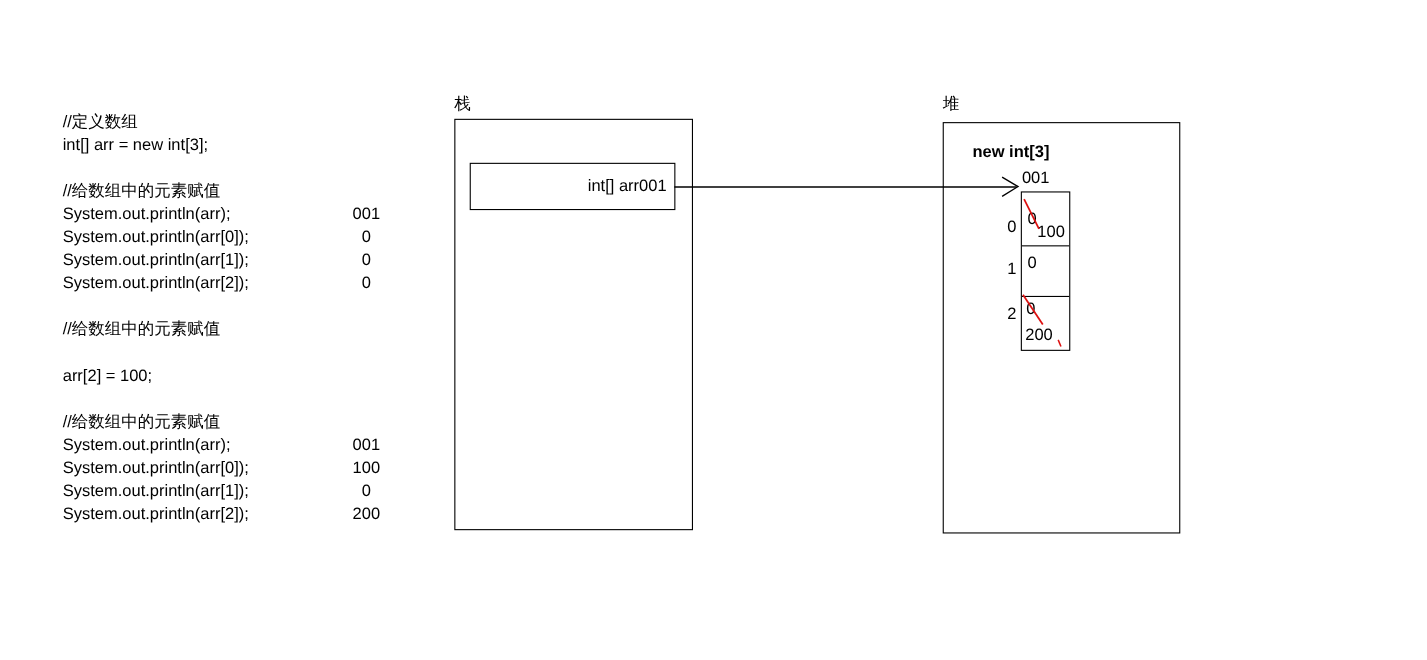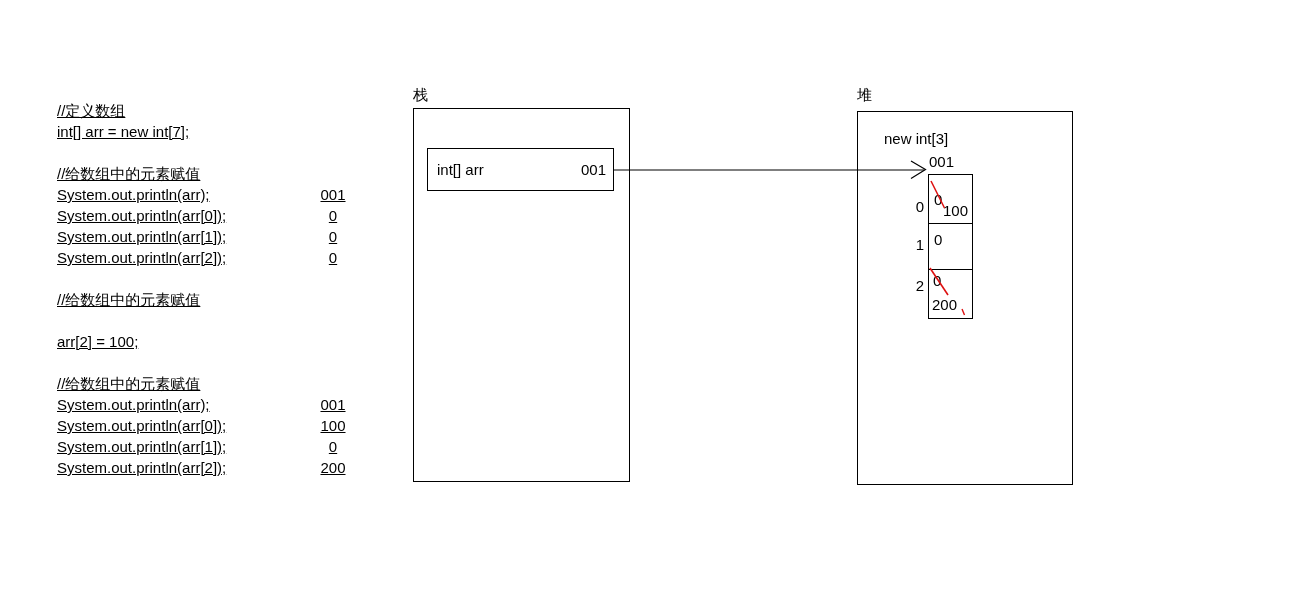--- a/index.html
+++ b/index.html
@@ -5,43 +5,43 @@
   html,body { margin:0; padding:0; }
   body {
     width:1297px; height:600px; position:relative;
     background:#ffffff; color:#000000;
     font-family:"Liberation Sans","DejaVu Sans",sans-serif;
     overflow:hidden;
   }
   .abs { position:absolute; }
 
   
-  .code-panel { left:57px; top:100px; font-size:15px;text-decoration:underline; }
+  .code-panel { left:57px; top:100px; font-size:15px; }
   .code-line { display:flex; height:21px; line-height:21px; }
   .code-text { width:248px; white-space:pre; }
   .out-val   { width:56px; text-align:center; white-space:pre; }
 
   
   .region-label { font-size:15px; line-height:18px; }
 
   
   .frame { border:1px solid #000; box-sizing:border-box; background:transparent; }
 
   .stack-box { left:413px; top:108px; width:217px; height:374px; }
   .stack-label { left:413px; top:86px; }
 
   .var-box {
     left:427px; top:148px; width:187px; height:43px;
-    display:flex; align-items:center; justify-content:space-between;
+    display:flex; align-items:center; justify-content:flex-end;
     padding:0 7px 0 9px; font-size:15px;
   }
 
   .heap-box { left:857px; top:111px; width:216px; height:374px; }
   .heap-label { left:857px; top:86px; }
-  .alloc-text { left:884px; top:130px; font-size:15px; }
+  .alloc-text { left:884px; top:130px; font-size:15px;font-weight:bold; }
   .addr-text  { left:929px; top:153px; font-size:15px; }
 
   .array-box { left:928px; top:174px; width:45px; height:145px; }
   .array-cell { box-sizing:border-box; }
   .cell-1 { height:48px; }
   .cell-2 { height:46px; border-top:1px solid #000; }
   .cell-3 { height:49px; border-top:1px solid #000; }
 
   .idx { width:18px; text-align:right; font-size:15px; }
   .idx-0 { left:906px; top:198px; }
@@ -59,21 +59,21 @@
 </style>
 </head>
 <body>
 
 <div class="abs code-panel">
   <div class="code-line">
       <span class="code-text">//定义数组</span>
       <span class="out-val"></span>
     </div>
   <div class="code-line">
-      <span class="code-text">int[] arr = new int[7];</span>
+      <span class="code-text">int[] arr = new int[3];</span>
       <span class="out-val"></span>
     </div>
   <div class="code-line">
       <span class="code-text"></span>
       <span class="out-val"></span>
     </div>
   <div class="code-line">
       <span class="code-text">//给数组中的元素赋值</span>
       <span class="out-val"></span>
     </div>

